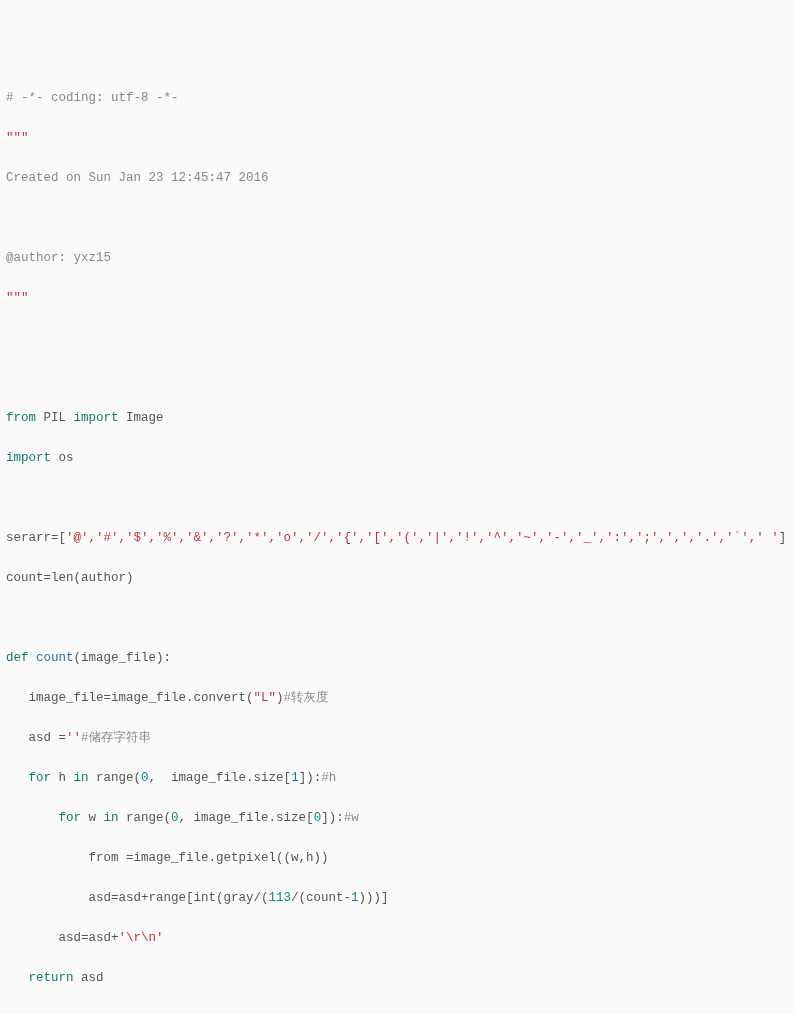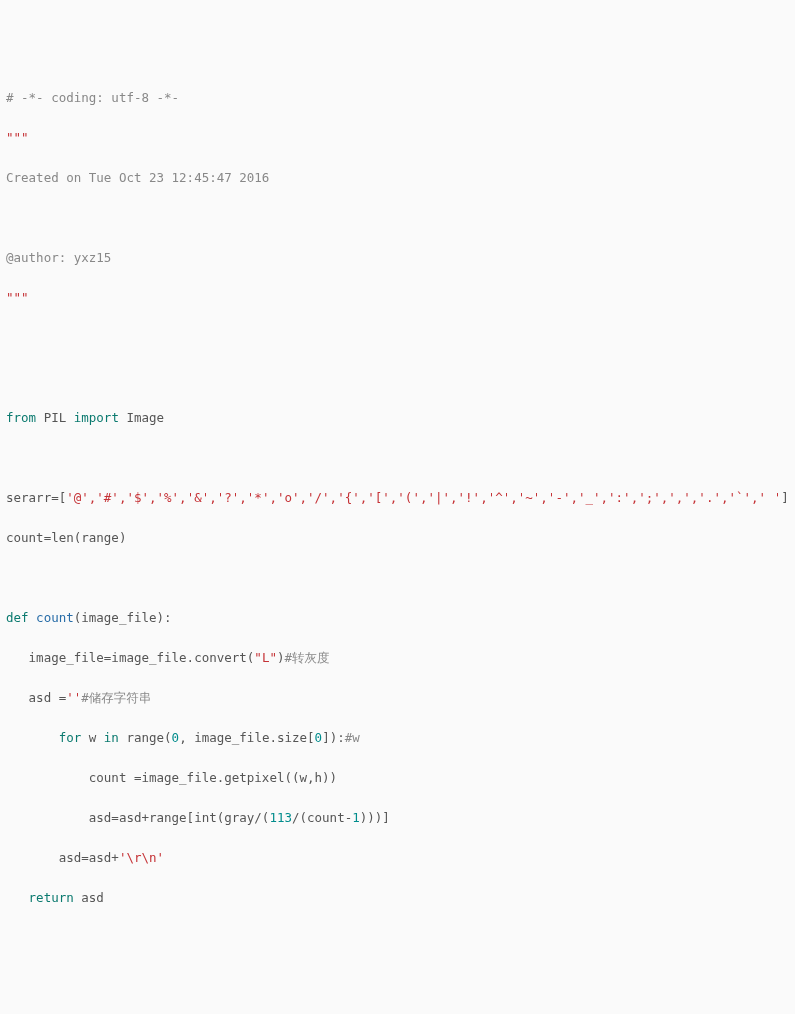--- a/index.html
+++ b/index.html
@@ -6,52 +6,54 @@
     margin: 0;
     padding: 8px 6px;
     font-family: Consolas, Monaco, 'Courier New', monospace;
     font-size: 12.5px;
     line-height: 20px;
     background: #fafafa;
     color: #888;
     white-space: pre;
     overflow-x: auto;
   }
-  .line { display: block; }
+  .line { display: block; font-family: Liberation Mono, monospace; }
   .c  { color: #888888; }        
   .s  { color: #c53236; }        
   .n  { color: #008c8c; }        
   .k  { color: #0b7a6f; }        
   .fn { color: #286da8; }        
   .id { color: #555555; }        
   pre { margin: 0; }
 </style>
 </head>
 <body>
 
 
 
 <pre><span class="line"><span class="c"># -*- coding: utf-8 -*-</span></span>
 <span class="line"><span class="s">"""</span></span>
-<span class="line"><span class="c">Created on Tue Oct 23 12:45:47 2016</span></span>
+<span class="line"><span class="c">Created on Sun Jan 23 12:45:47 2016</span></span>
 <span class="line"> </span>
 <span class="line"><span class="c">@author: yxz15</span></span>
 <span class="line"><span class="s">"""</span></span>
 <span class="line"> </span>
 <span class="line"> </span>
 <span class="line"><span class="k">from</span><span class="id"> PIL </span><span class="k">import</span><span class="id"> Image</span></span>
+<span class="line"><span class="k">import</span><span class="id"> os</span></span>
 <span class="line"> </span>
 <span class="line"><span class="id">serarr=[</span><span class="s">'@','#','$','%','&amp;','?','*','o','/','{','[','(','|','!','^','~','-','_',':',';',',','.','`',' '</span><span class="id">]</span></span>
-<span class="line"><span class="id">count=len(range)</span></span>
+<span class="line"><span class="id">count=len(author)</span></span>
 <span class="line"> </span>
 <span class="line"><span class="k">def</span><span class="fn"> count</span><span class="id">(image_file):</span></span>
 <span class="line"><span class="id">   image_file=image_file.convert(</span><span class="s">"L"</span><span class="id">)</span><span class="c">#转灰度</span></span>
 <span class="line"><span class="id">   asd =</span><span class="s">''</span><span class="c">#储存字符串</span></span>
+<span class="line"><span class="id">   </span><span class="k">for</span><span class="id"> h </span><span class="k">in</span><span class="id"> range(</span><span class="n">0</span><span class="id">,  image_file.size[</span><span class="n">1</span><span class="id">]):</span><span class="c">#h</span></span>
 <span class="line"><span class="id">       </span><span class="k">for</span><span class="id"> w </span><span class="k">in</span><span class="id"> range(</span><span class="n">0</span><span class="id">, image_file.size[</span><span class="n">0</span><span class="id">]):</span><span class="c">#w</span></span>
-<span class="line"><span class="id">           count =image_file.getpixel((w,h))</span></span>
+<span class="line"><span class="id">           from =image_file.getpixel((w,h))</span></span>
 <span class="line"><span class="id">           asd=asd+range[int(gray/(</span><span class="n">113</span><span class="id">/(count-</span><span class="n">1</span><span class="id">)))]</span></span>
 <span class="line"><span class="id">       asd=asd+</span><span class="s">'\r\n'</span></span>
 <span class="line"><span class="id">   </span><span class="k">return</span><span class="id"> asd</span></span>
 <span class="line"> </span>
 
 
 
 
 
 

